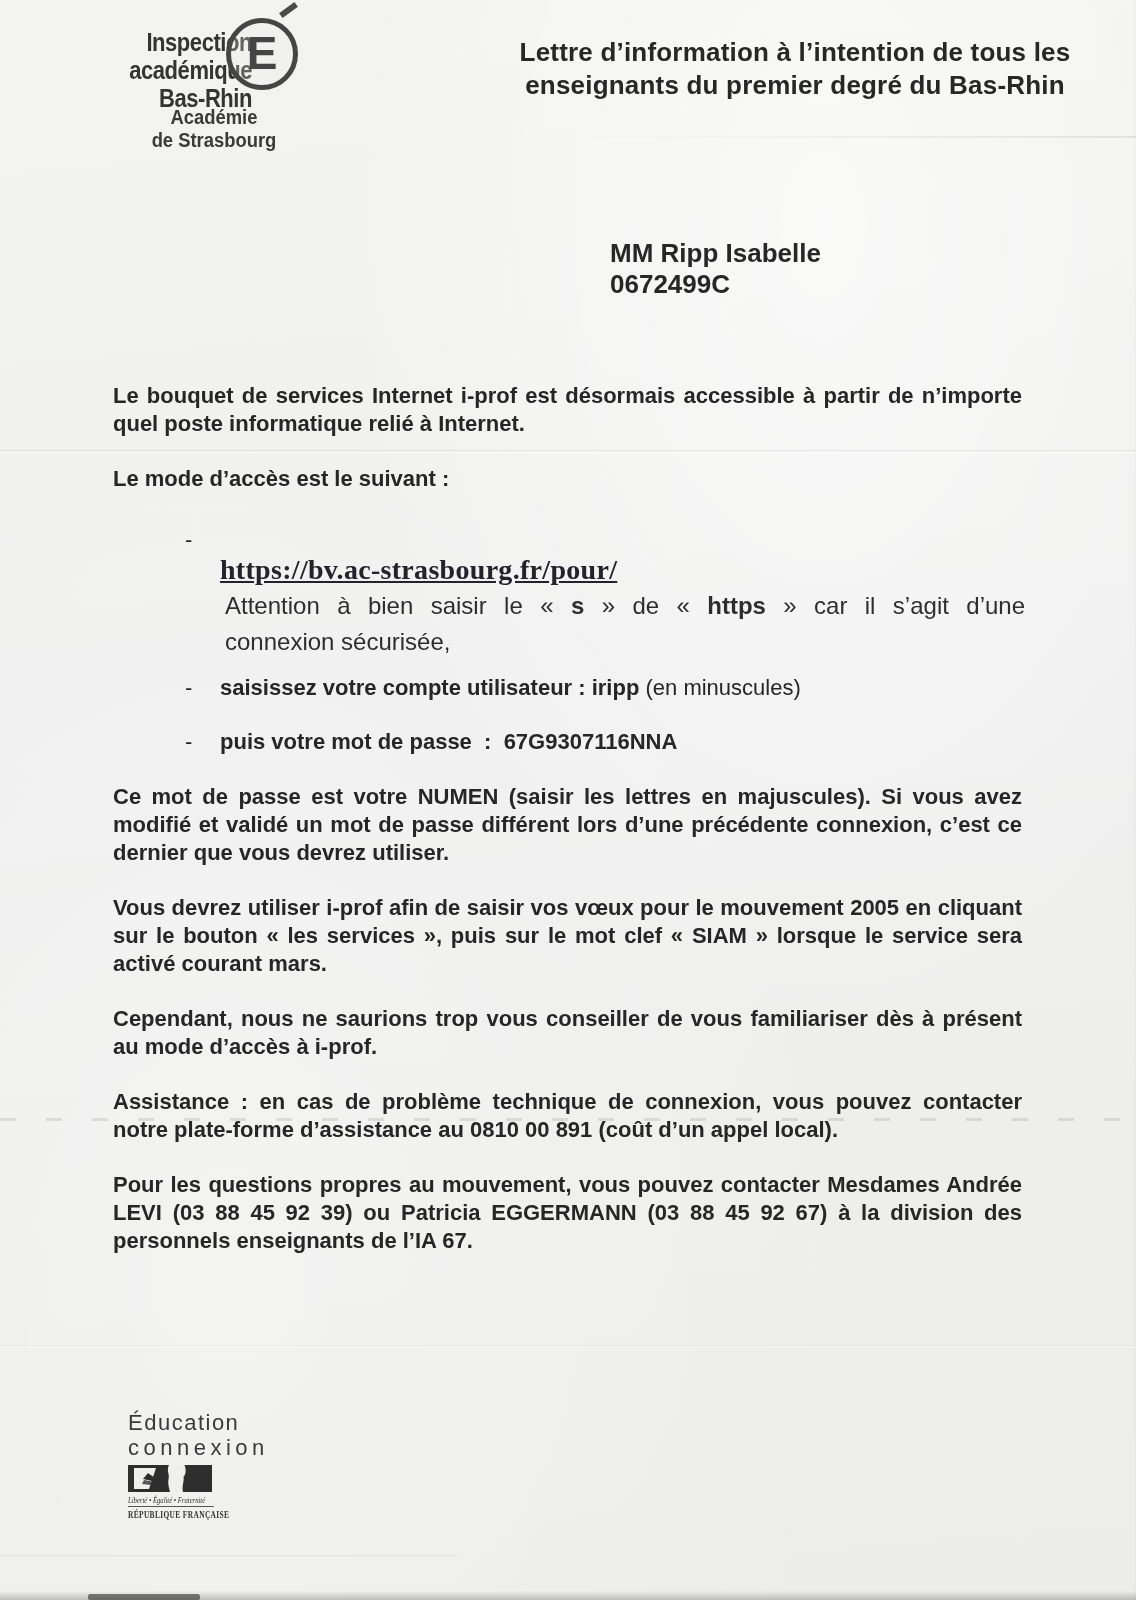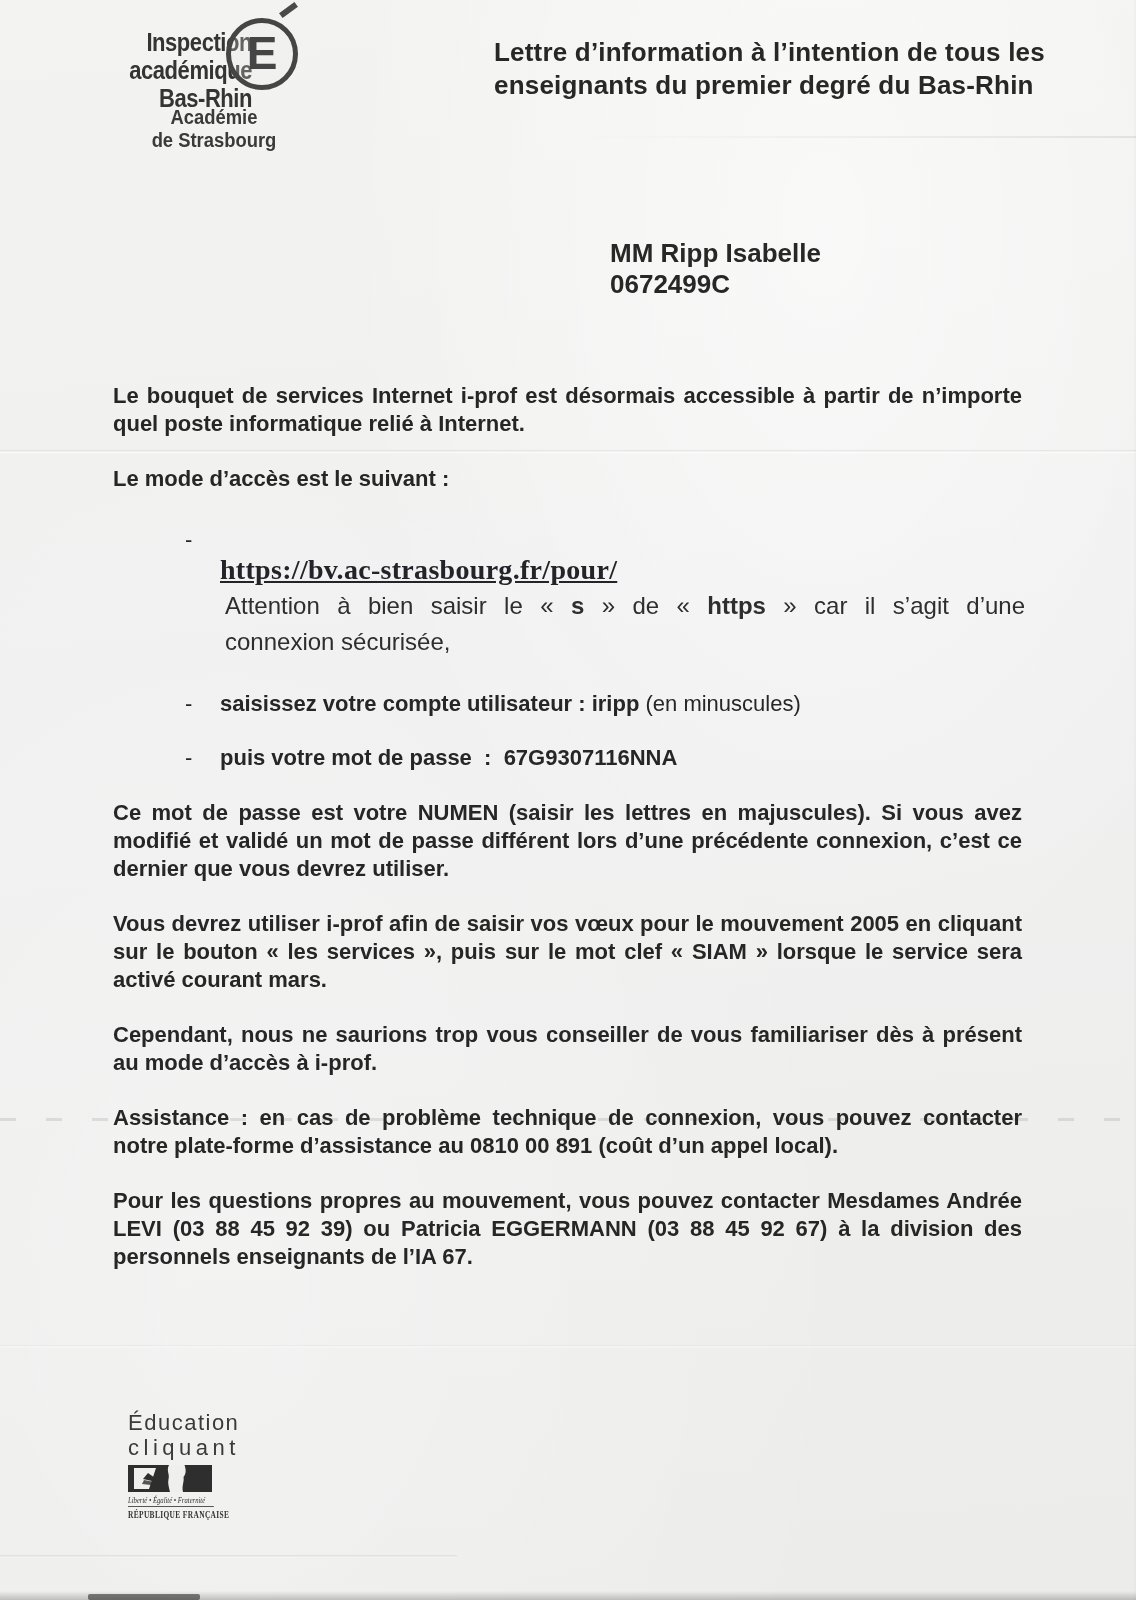--- a/index.html
+++ b/index.html
@@ -33,21 +33,21 @@
   .e-letter{font-size:46px;font-weight:bold;color:#454545;margin-top:-3px;}
   .e-accent{position:absolute;top:-11px;right:2px;width:19px;height:6px;background:#4a4a4a;transform:rotate(-36deg);}
   .academy{
     position:absolute;left:116px;top:82px;width:172px;text-align:center;
     font-weight:bold;font-size:20px;line-height:23px;color:#3a3a3a;
     transform:scaleX(.92);
   }
   
   .title{
     position:absolute;left:494px;top:36px;width:602px;
-    font-size:26px;font-weight:bold;line-height:33px;text-align:left;
+    font-size:26px;font-weight:bold;line-height:33px;text-align:center;
     letter-spacing:.2px;color:#272727;
   }
   
   .recipient{position:absolute;left:610px;top:238px;font-size:26px;font-weight:bold;line-height:31px;color:#272727;}
   
   .letter-body{
     position:absolute;left:113px;top:382px;width:909px;
     font-size:22px;font-weight:bold;line-height:28px;color:#262626;
   }
   .letter-body p{margin:0 0 27px;text-align:justify;}
@@ -58,21 +58,21 @@
   .bullet.b1{margin-bottom:2px;}
   .bullet.b1 .btext{line-height:38px;}
   .bullet.b3{margin-bottom:27px;}
   .jline{text-align:justify;text-align-last:justify;}
   .url{
     margin:0 0 4px 107px;
     font-family:"Liberation Serif",serif;font-size:28px;font-weight:bold;
     text-decoration:underline;letter-spacing:.3px;color:#232329;
   }
   .attention{
-    margin:0 0 30px 112px;width:800px;
+    margin:0 0 14px 112px;width:800px;
     font-weight:normal;font-size:24px;line-height:36px;color:#2e2e2e;
   }
   .attention b{font-weight:bold;}
   .b2 .reg{font-weight:normal;}
   
   .ministry{position:absolute;left:128px;top:1410px;color:#3a3a3a;}
   .min-line1{font-size:22px;letter-spacing:1.5px;line-height:25px;}
   .min-line2{font-size:22px;letter-spacing:4.5px;line-height:25px;}
   .marianne{display:block;margin-top:5px;}
   .motto{
@@ -165,21 +165,21 @@
 
     <p>Ce mot de passe est votre NUMEN (saisir les lettres en majuscules). Si vous avez modifié et validé un mot de passe différent lors d’une précédente connexion, c’est ce dernier que vous devrez utiliser.</p>
     <p>Vous devrez utiliser i-prof afin de saisir vos vœux pour le mouvement 2005 en cliquant sur le bouton « les services », puis sur le mot clef « SIAM » lorsque le service sera activé courant mars.</p>
     <p>Cependant, nous ne saurions trop vous conseiller de vous familiariser dès à présent au mode d’accès à i-prof.</p>
     <p>Assistance :  en cas de problème technique de connexion, vous pouvez contacter notre plate-forme d’assistance au 0810 00 891 (coût d’un appel local).</p>
     <p>Pour les questions propres au mouvement, vous pouvez contacter Mesdames Andrée LEVI (03 88 45 92 39) ou Patricia EGGERMANN (03 88 45 92 67) à la division des personnels enseignants de l’IA 67.</p>
   </main>
 
   <footer class="ministry">
     <div class="min-line1">Éducation</div>
-    <div class="min-line2">cliquant</div>
+    <div class="min-line2">connexion</div>
     <svg class="marianne" width="84" height="27" viewBox="0 0 84 27">
       <rect x="0" y="0" width="84" height="27" fill="#2e2e2e"></rect>
       <path d="M6,3 L28,3 L21,24 L6,24 Z" fill="#efefed"></path>
       <path d="M20,8 L27,13 L24,16 L15,14 Z" fill="#2e2e2e"></path>
       <path d="M16,15 L26,17 L23,20 L14,19 Z" fill="#2e2e2e" opacity=".8"></path>
       <path d="M41,0 c-3,6 1,9 -0.5,14 c-1,4 0.5,9 1.5,13 l13,0 c-1.5,-6 1.5,-11 0.5,-15 c3.5,-4 2,-9 1,-12 Z" fill="#efefed"></path>
     </svg>
     <div class="motto">Liberté • Égalité • Fraternité</div>
     <div class="republic">RÉPUBLIQUE FRANÇAISE</div>
   </footer>

